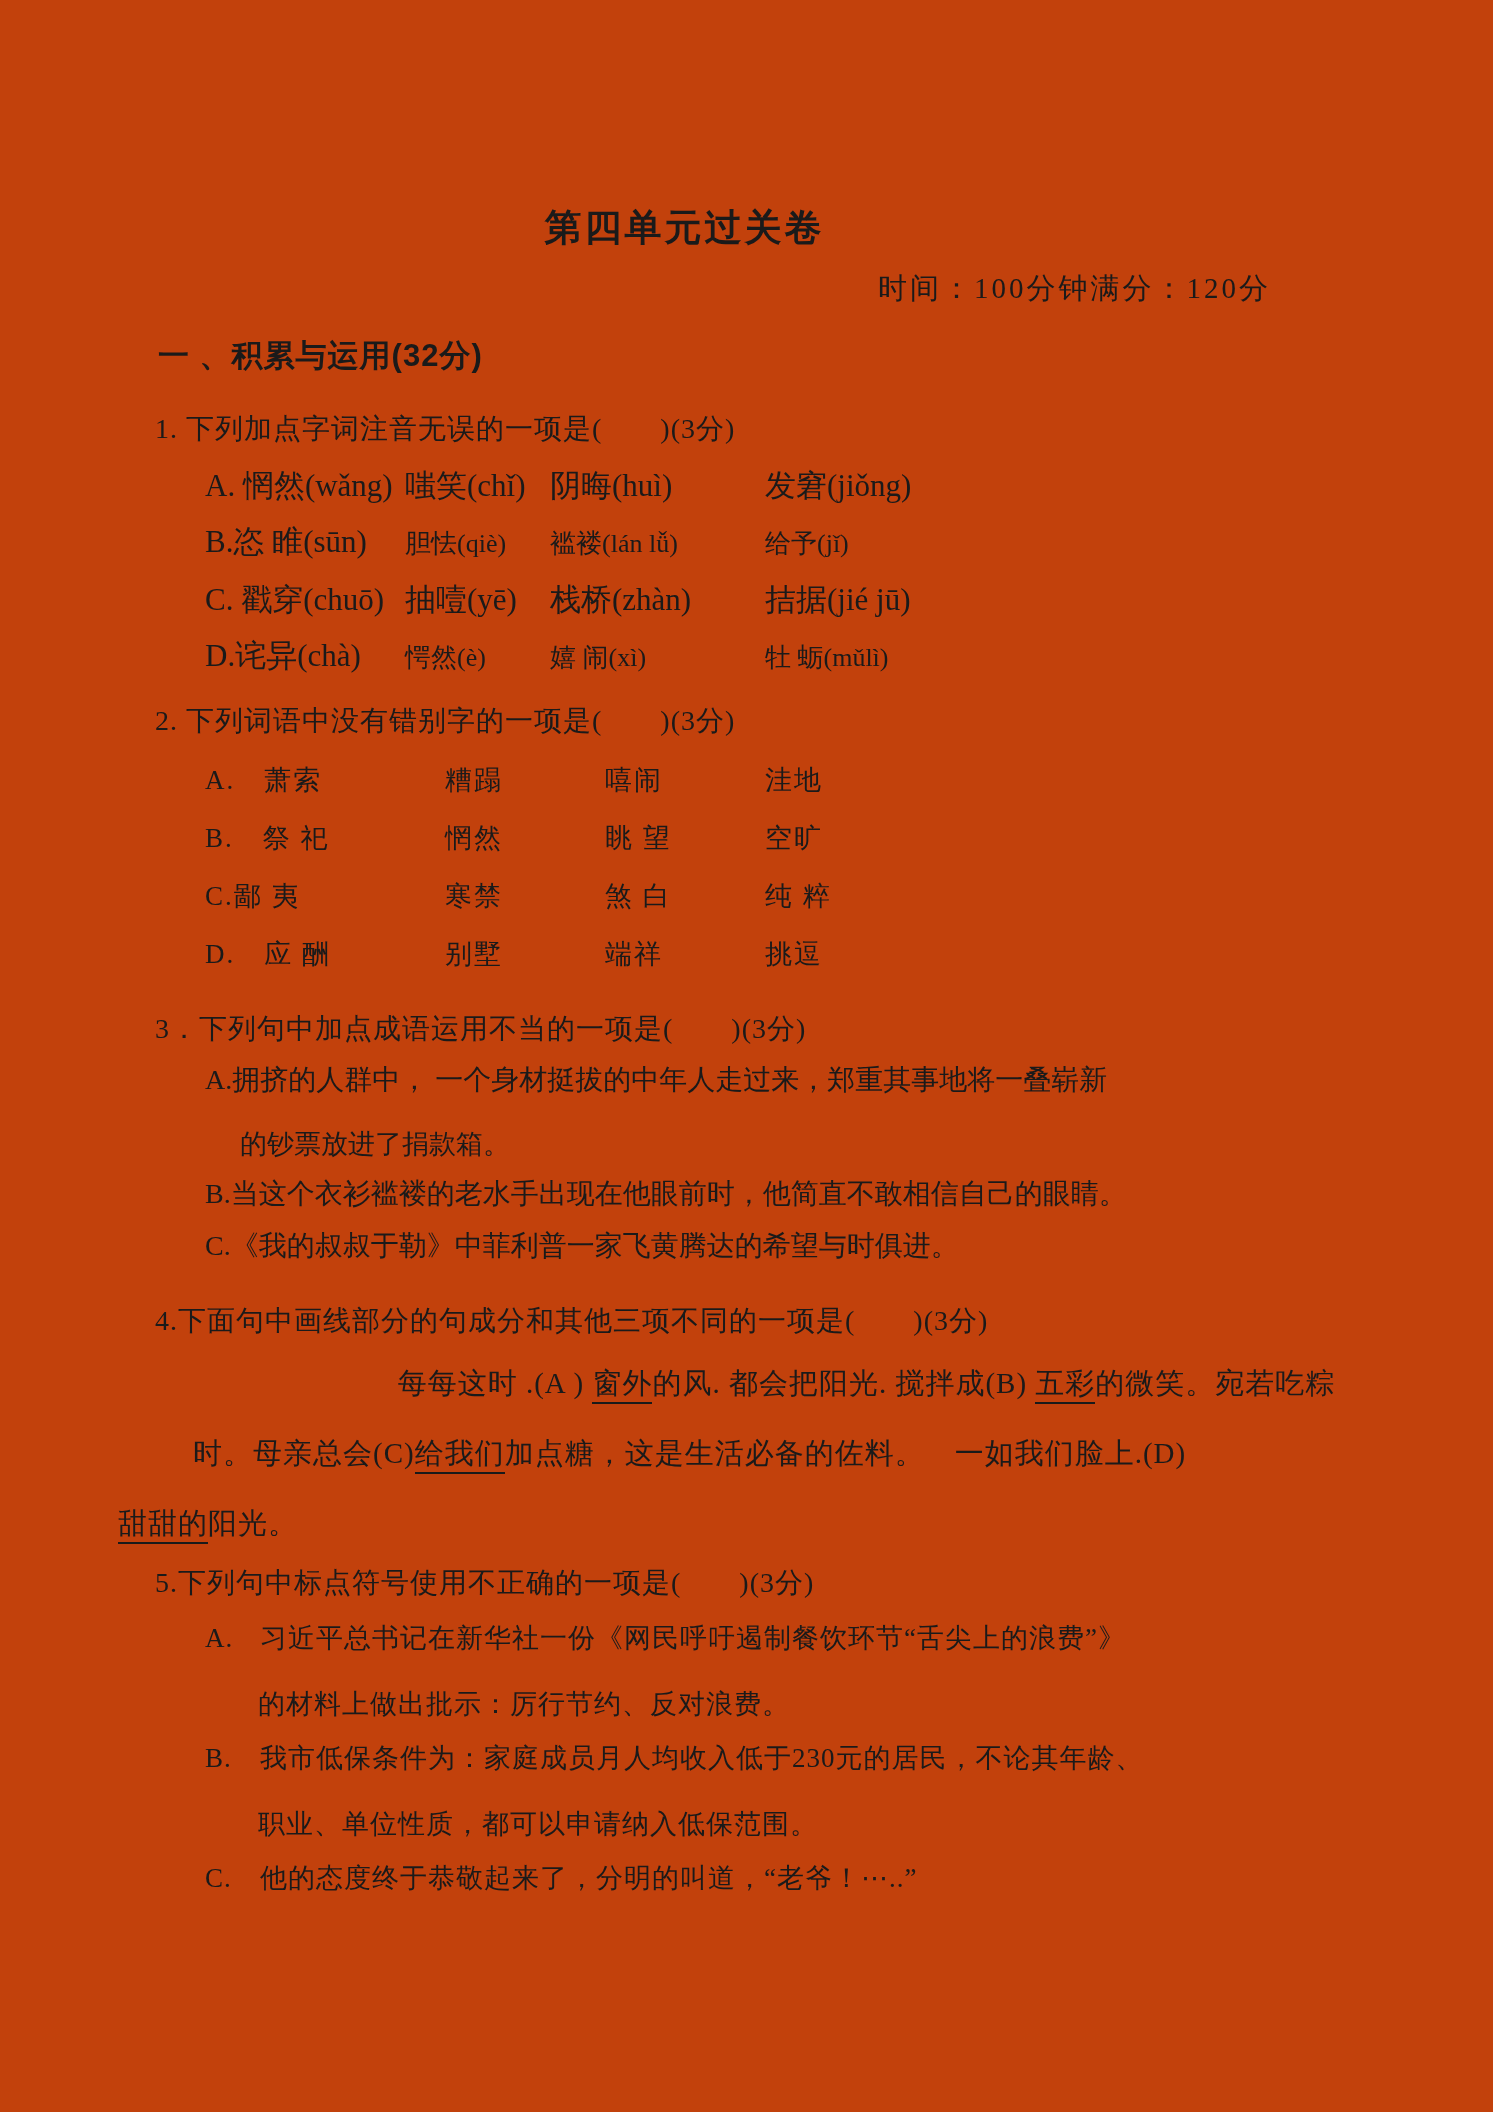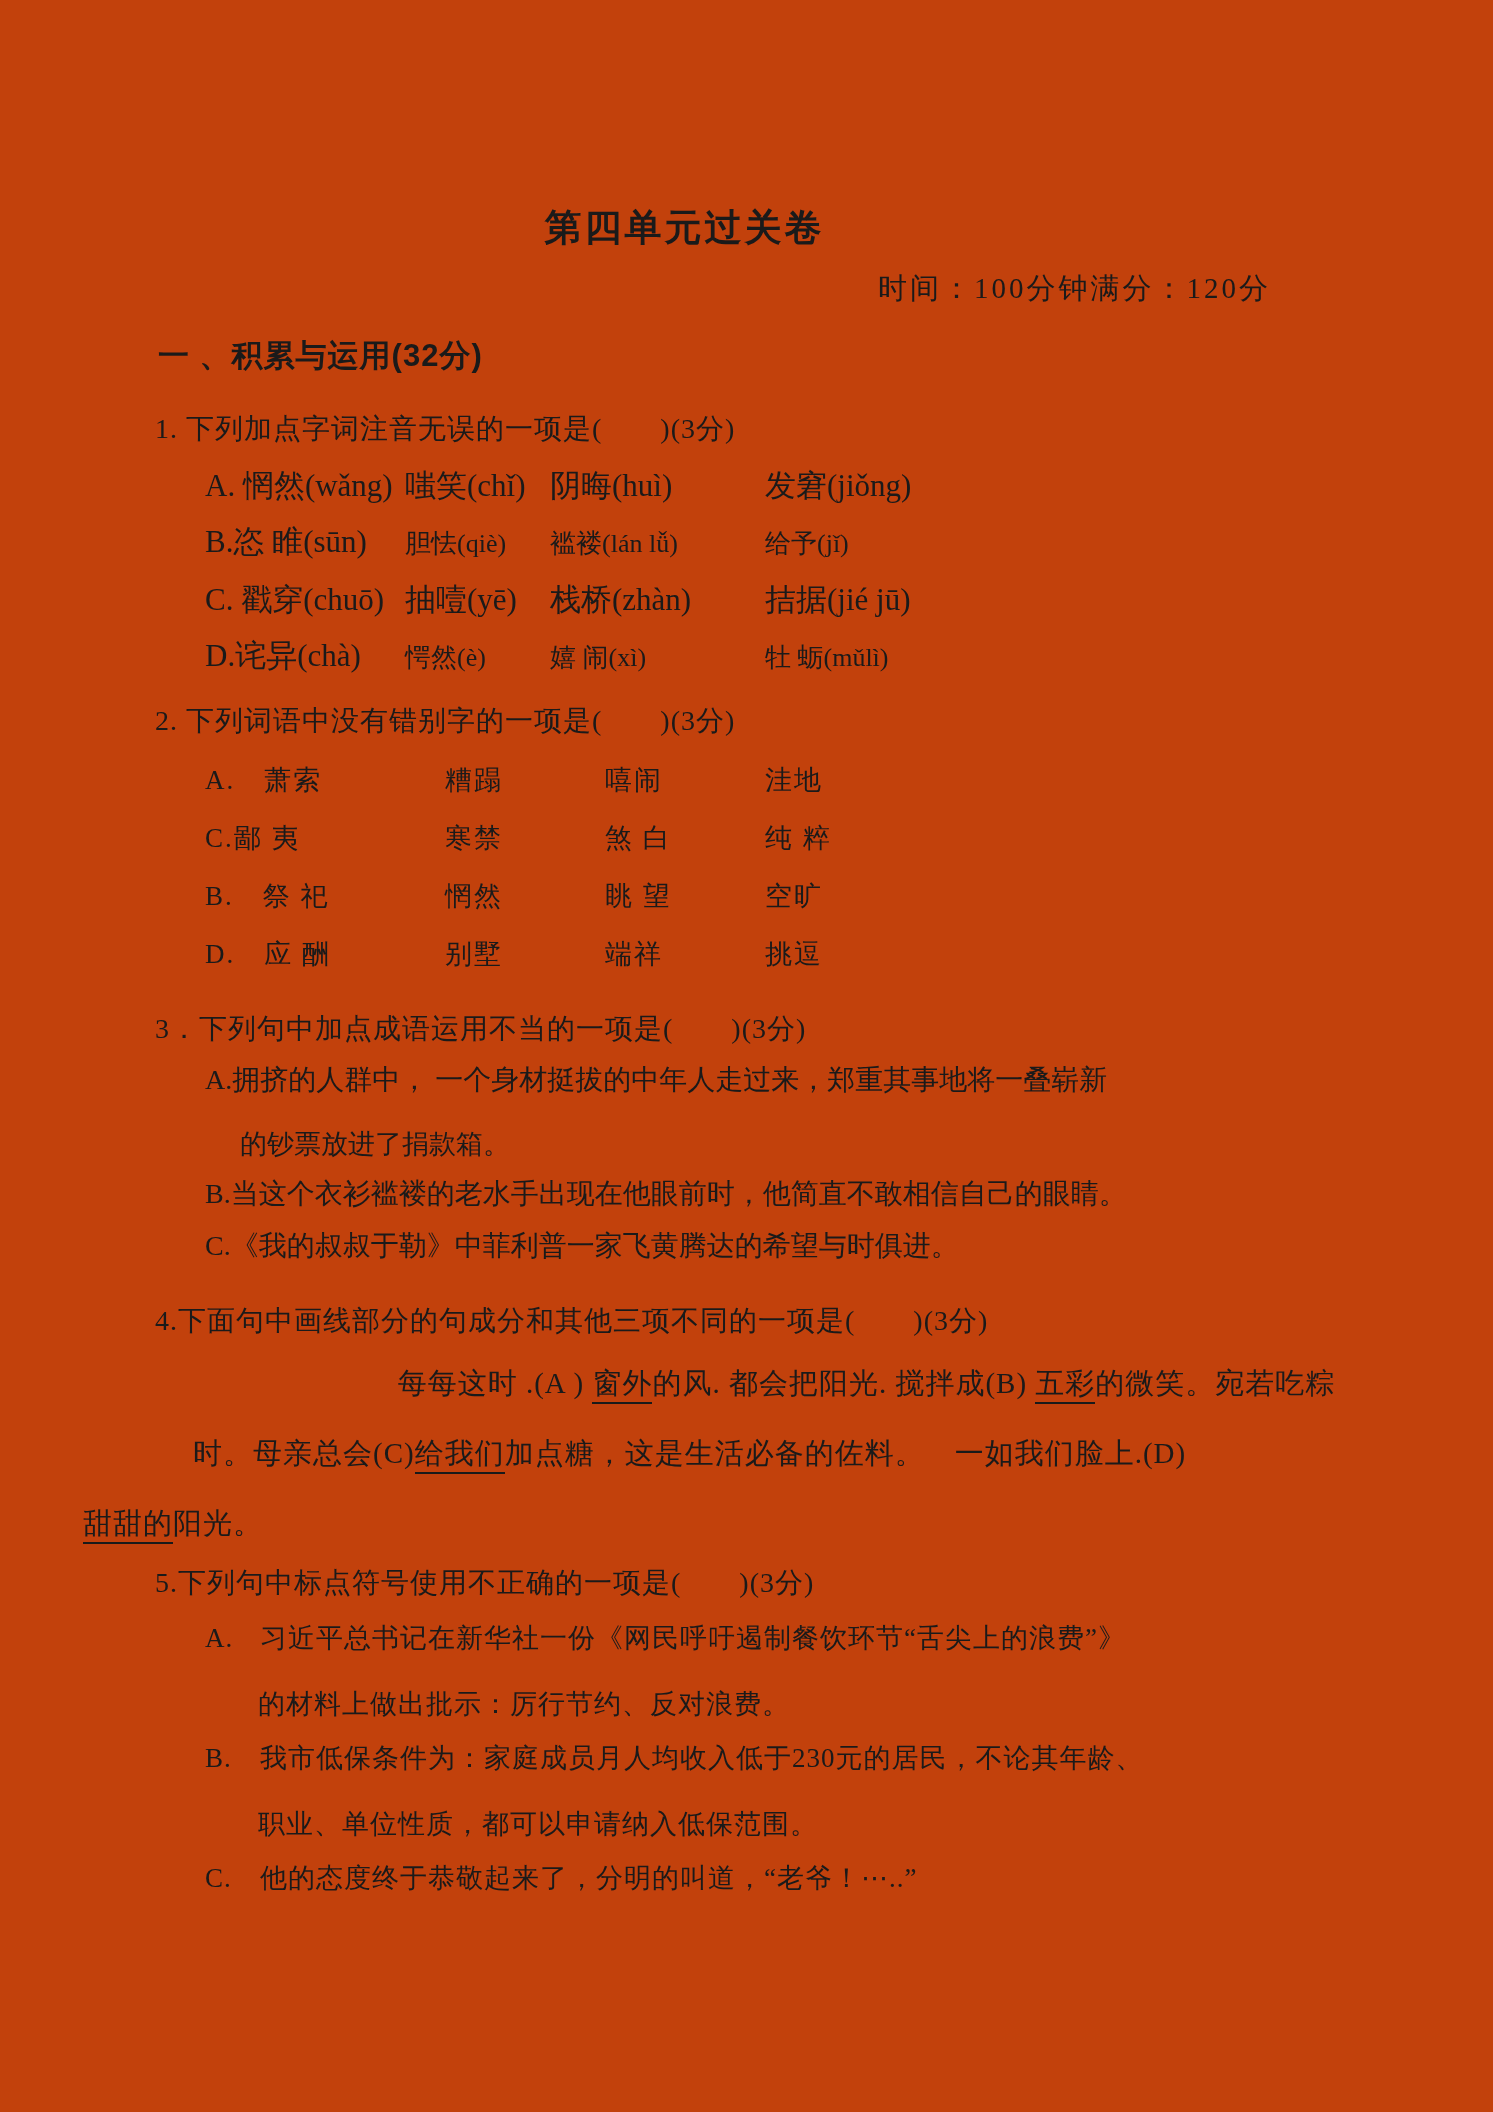--- a/index.html
+++ b/index.html
@@ -45,21 +45,21 @@
   .q2-row .c2{width:160px;}
   .q2-row .c3{width:160px;}
   .q2-row .c4{flex:0 0 auto;}
 
   .q3-line{margin-left:205px;margin-top:12px;font-size:28px;line-height:40px;}
   .q3-cont{margin-left:240px;margin-top:26px;font-size:27px;}
 
   .q4-line{font-size:29px;line-height:38px;letter-spacing:1px;}
   .q4-l1{margin-left:240px;margin-top:24px;text-align:center;}
   .q4-l2{margin-left:193px;margin-top:32px;}
-  .q4-l3{margin-left:83px;margin-top:32px;}
+  .q4-l3{margin-left:118px;margin-top:32px;}
   .u{border-bottom:2px solid #1a1a1a;padding-bottom:3px;}
 
   .q5-line{font-size:27px;line-height:36px;letter-spacing:1px;}
   .q5-first{margin-left:205px;margin-top:18px;display:flex;}
   .q5-first .lbl{width:55px;flex:0 0 auto;}
   .q5-cont{margin-left:258px;margin-top:30px;}
 </style>
 </head>
 <body>
 
@@ -100,30 +100,30 @@
 
   <div class="stem q2-stem">2. 下列词语中没有错别字的一项是(　　)(3分)</div>
 
   <div class="optrow q2-row">
     <span class="c1"><span>A.</span>　<span>萧索</span></span>
     <span class="c2">糟蹋</span>
     <span class="c3">嘻闹</span>
     <span class="c4">洼地</span>
   </div>
   <div class="optrow q2-row">
+    <span class="c1"><span>B.</span>　<span>祭 祀</span></span>
+    <span class="c2">惘然</span>
+    <span class="c3">眺 望</span>
+    <span class="c4">空旷</span>
+  </div>
+  <div class="optrow q2-row">
     <span class="c1"><span>C.</span><span>鄙 夷</span></span>
     <span class="c2">寒禁</span>
     <span class="c3">煞 白</span>
     <span class="c4">纯 粹</span>
-  </div>
-  <div class="optrow q2-row">
-    <span class="c1"><span>B.</span>　<span>祭 祀</span></span>
-    <span class="c2">惘然</span>
-    <span class="c3">眺 望</span>
-    <span class="c4">空旷</span>
   </div>
   <div class="optrow q2-row">
     <span class="c1"><span>D.</span>　<span>应 酬</span></span>
     <span class="c2">别墅</span>
     <span class="c3">端祥</span>
     <span class="c4">挑逗</span>
   </div>
 
   <div class="stem q3-stem">3．下列句中加点成语运用不当的一项是(　　)(3分)</div>
   <div class="q3-line">A.拥挤的人群中， 一个身材挺拔的中年人走过来，郑重其事地将一叠崭新</div>

